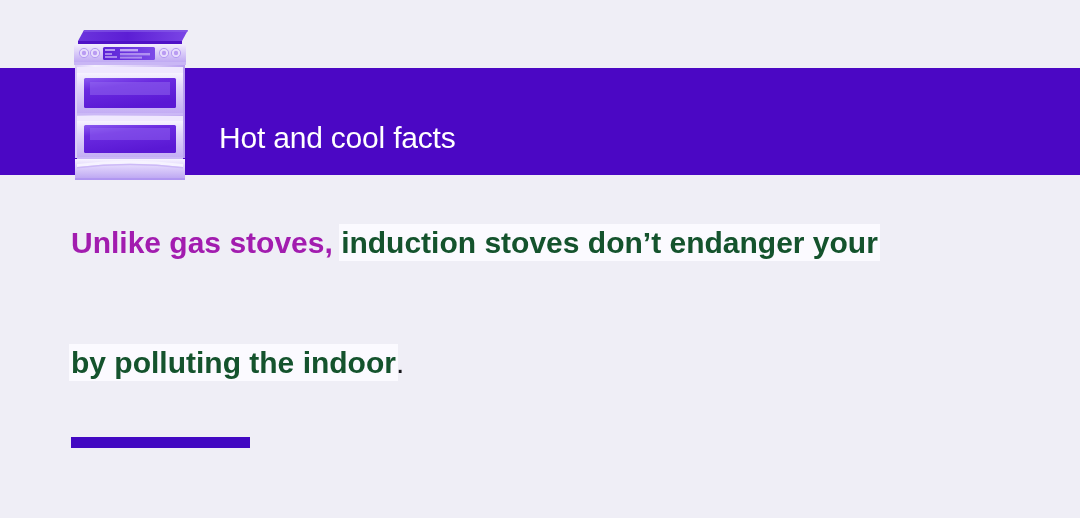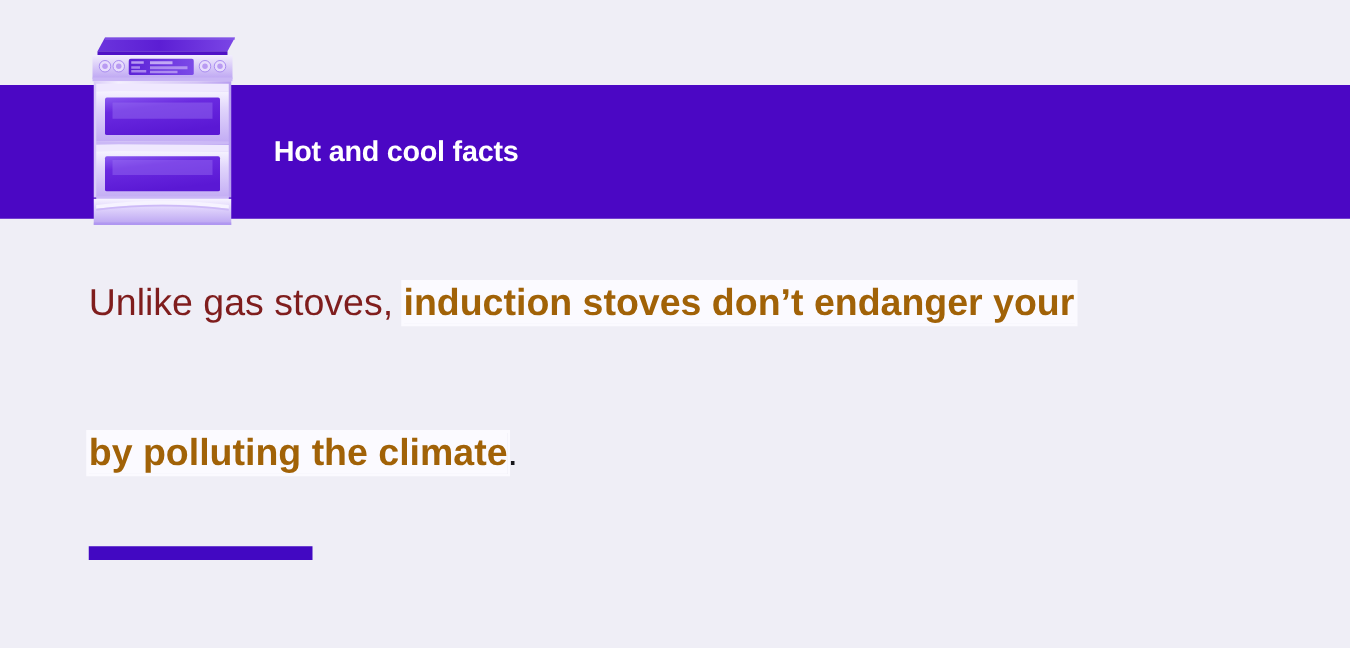--- a/index.html
+++ b/index.html
@@ -27,27 +27,27 @@
     left: 0;
     top: 68px;
     width: 1080px;
     height: 107px;
     background: #4b07c4;
     z-index: 2;
   }
   .banner-title {
     position: absolute;
     left: 219px;
-    top: 0;
+    top: 16px;
     height: 107px;
     display: flex;
     align-items: center;
     color: #ffffff;
-    font-size: 23px;
-    font-weight: bold;
+    font-size: 30px;
+    font-weight: normal;
     letter-spacing: -0.2px;
     white-space: nowrap;
   }
 
   
   .stove {
     position: absolute;
     left: 68px;
     top: 28px;
     width: 124px;
@@ -61,26 +61,26 @@
     position: absolute;
     left: 71px;
     top: 213px;
     width: 960px;
     font-size: 30px;
     line-height: 60px;
     color: #16161a;
     z-index: 4;
   }
   .lead {
-    font-weight: normal;
-    color: #7f1d1d;
+    font-weight: bold;
+    color: #a21caf;
   }
   .hl {
     font-weight: bold;
-    color: #a16207;
+    color: #14532d;
     background: #fbfaff;
     box-shadow: 0 0 0 2px #fbfaff;
   }
   .period {
     font-weight: normal;
     color: #16161a;
   }
 
   
   .accent-rule {
@@ -192,18 +192,18 @@
       <g>
         <rect x="7" y="131" width="110" height="21" fill="url(#drawGrad)"></rect>
         <path d="M9 136 Q62 129 115 136 L115 139 Q62 132 9 139 Z" fill="#f6f3ff"></path>
         <path d="M9 139 Q62 132.5 115 139 L115 140.5 Q62 134 9 140.5 Z" fill="#cdbaf7"></path>
         <rect x="7" y="150" width="110" height="2" fill="#a98df0" opacity="0.6"></rect>
       </g>
     </svg>
   </div>
 
   <div class="body-copy">
-    <span class="lead">Unlike gas stoves, </span><span class="hl">induction stoves don’t endanger your</span><br><br><span class="hl">by polluting the climate</span><span class="period">.</span>
+    <span class="lead">Unlike gas stoves, </span><span class="hl">induction stoves don’t endanger your</span><br><br><span class="hl">by polluting the indoor</span><span class="period">.</span>
   </div>
 
   <div class="accent-rule"></div>
 
 </div>
 
 </body></html>

